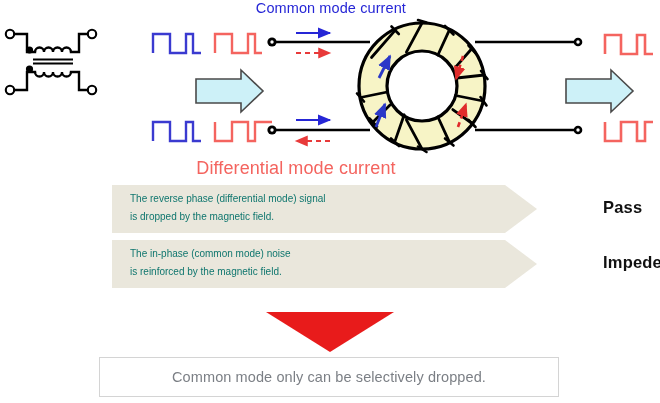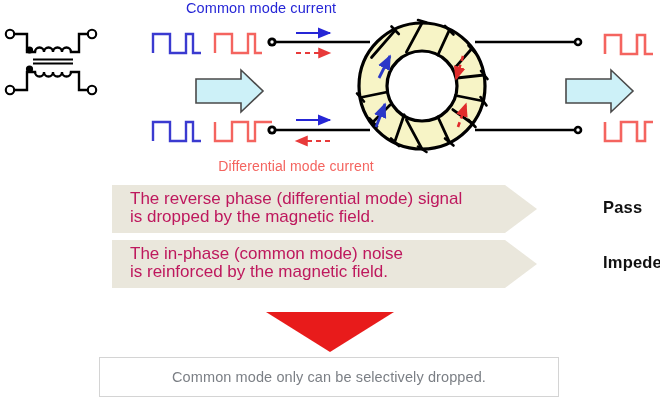--- a/index.html
+++ b/index.html
@@ -7,33 +7,33 @@
     width:660px;height:403px;position:relative;overflow:hidden;
     font-family:"Liberation Sans","DejaVu Sans",sans-serif;
     -webkit-font-smoothing:antialiased;
   }
   .stage{position:absolute;left:0;top:0;width:660px;height:403px;}
   svg{display:block;}
 
   
   .lbl-common{
     position:absolute;left:186px;top:0px;width:220px;
-    font-size:14.5px;color:#2626d6;text-align:left;letter-spacing:.1px;
+    font-size:14.5px;color:#2626d6;text-align:right;letter-spacing:.1px;
   }
   .lbl-diff{
     position:absolute;left:186px;top:158px;width:220px;
-    font-size:14px;color:#f4645f;text-align:center;letter-spacing:.1px;
+    font-size:18px;color:#f4645f;text-align:center;letter-spacing:.1px;
   }
 
   
   .callout-wrap{position:absolute;left:112px;}
   .callout{position:relative;width:425px;height:48px;}
   .callout .txt{
     position:absolute;left:18px;top:5px;right:60px;
-    font-size:17px;line-height:18px;color:#be185d;
+    font-size:10px;line-height:18px;color:#0f766e;
   }
   .verdict{
     position:absolute;font-size:16.5px;font-weight:bold;color:#111;
     letter-spacing:.2px;
     margin-left:44px;
   }
 
   
   .bottom-box{
     position:absolute;left:99px;top:357px;width:460px;height:40px;

